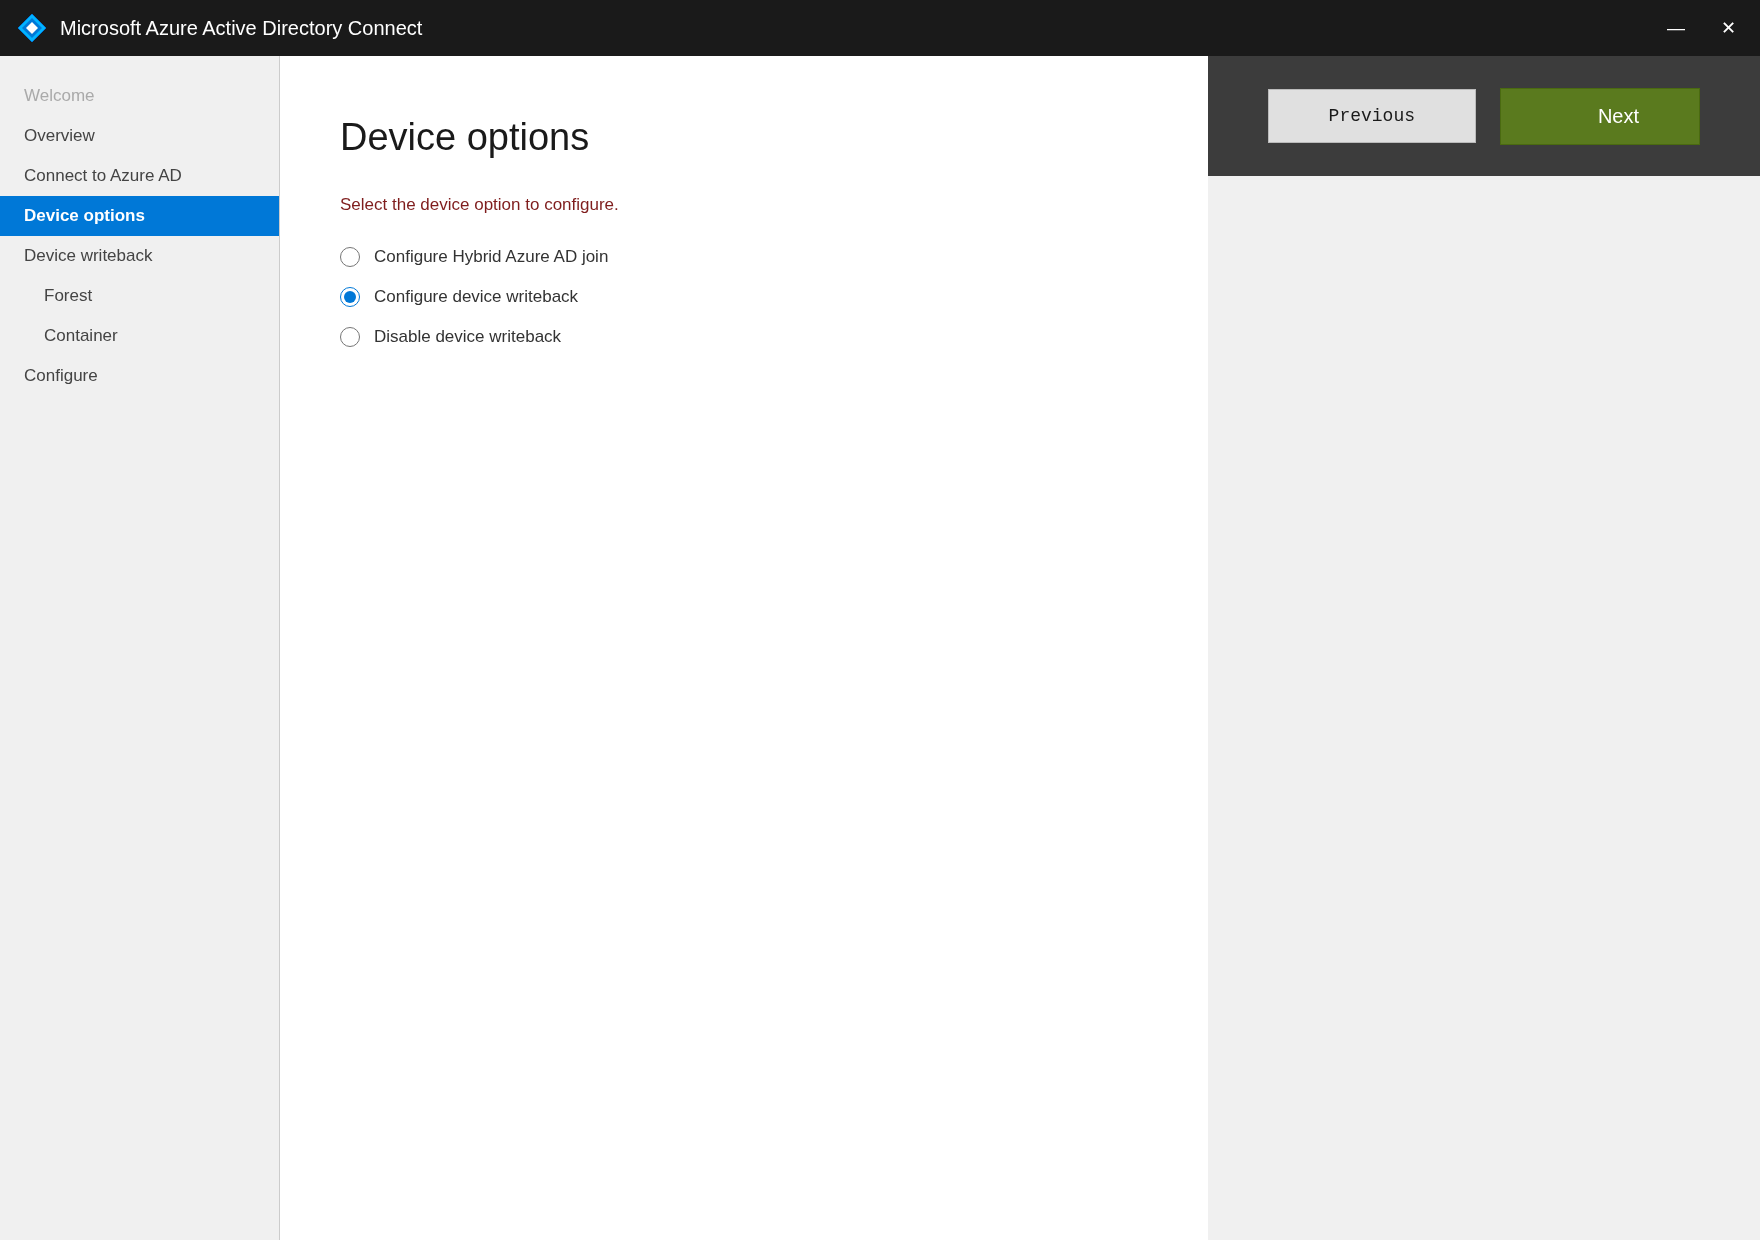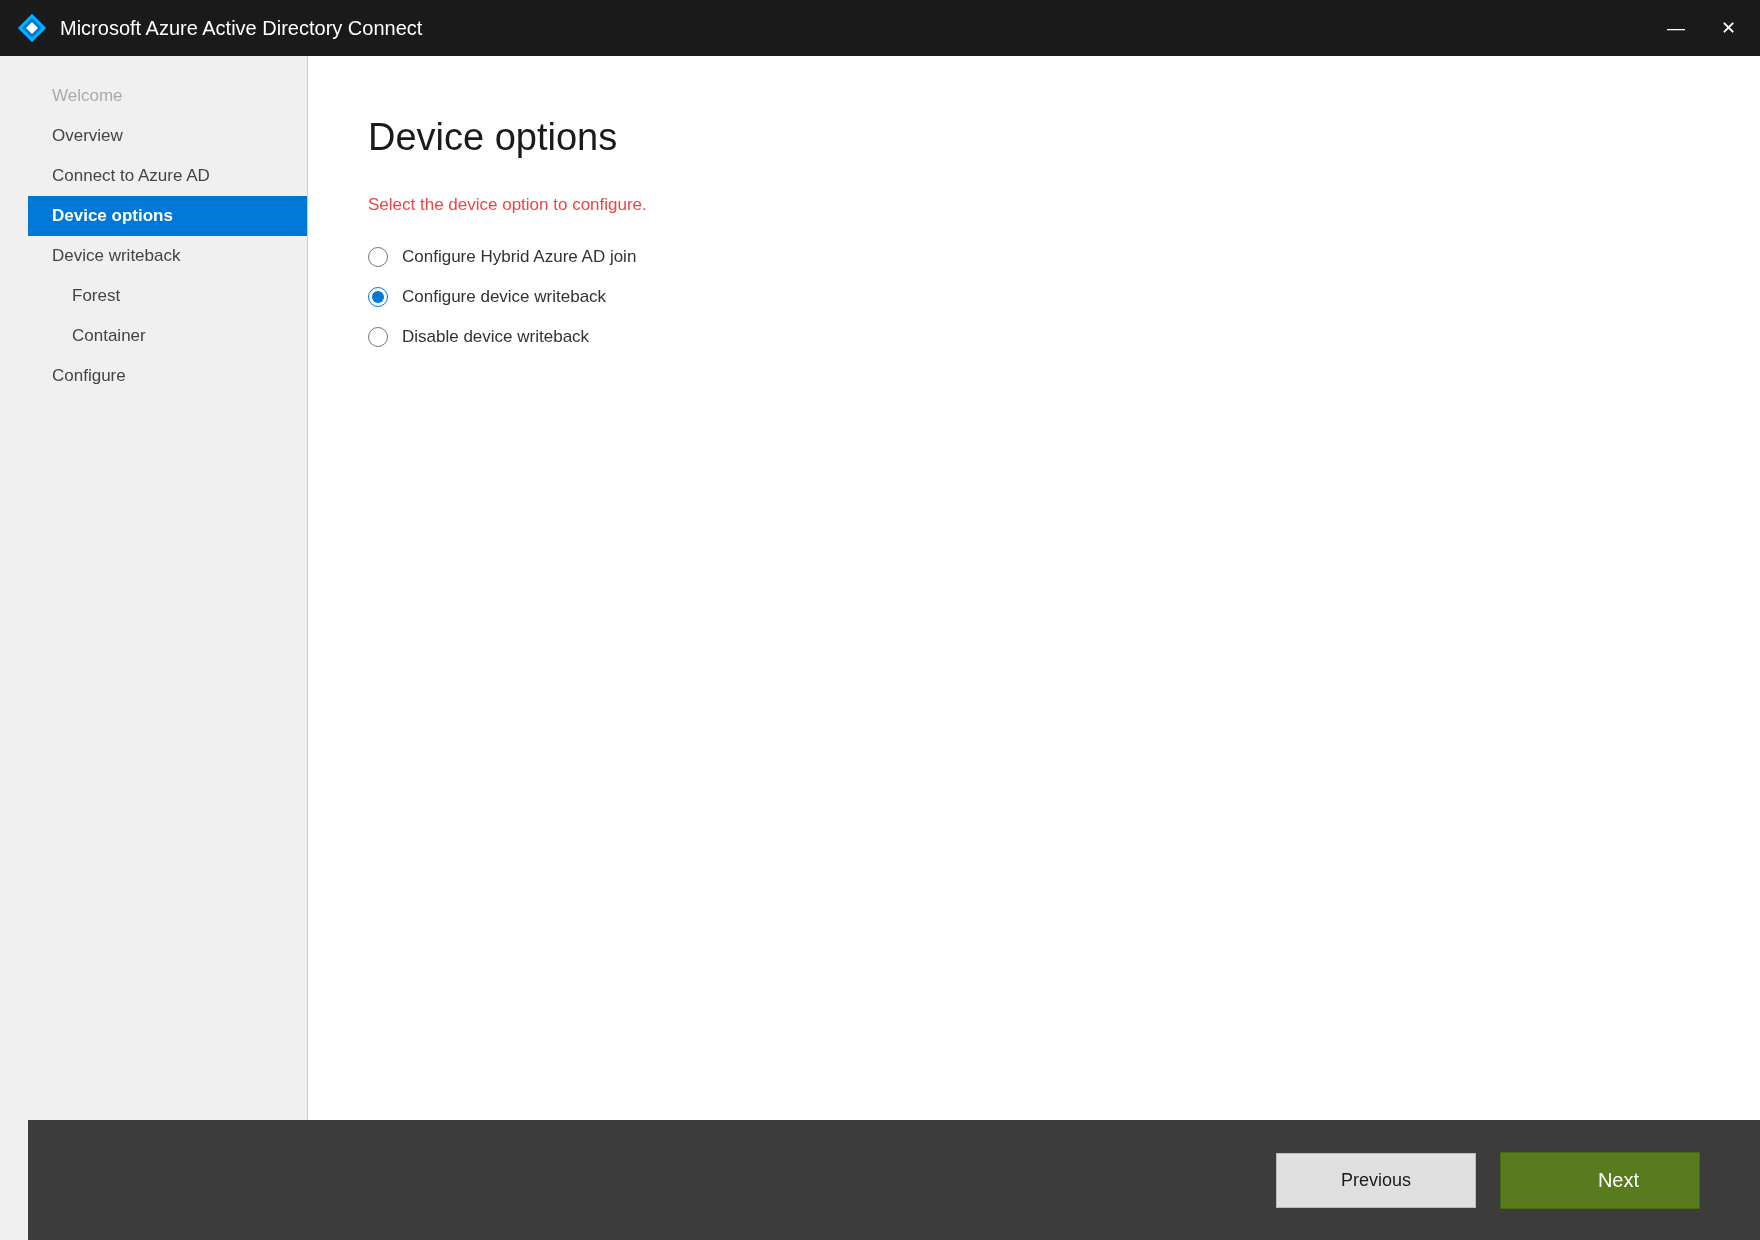--- a/index.html
+++ b/index.html
@@ -51,23 +51,21 @@
       background: none;
       border: none;
       line-height: 1;
       padding: 4px 8px;
     }
 
     
     .window {
       flex: 1;
       display: flex;
-      flex-direction: column;
       background: #f0f0f0;
-      padding-left: 28px;
     }
 
     
     .content-area {
       flex: 1;
       display: flex;
       overflow: hidden;
     }
 
     
@@ -111,21 +109,21 @@
 
     .page-title {
       font-size: 38px;
       font-weight: 300;
       color: #1a1a1a;
       margin-bottom: 36px;
     }
 
     .subtitle {
       font-size: 17px;
-      color: #ef4444;
+      color: #7f1d1d;
       margin-bottom: 32px;
     }
 
     .radio-group {
       display: flex;
       flex-direction: column;
       gap: 20px;
     }
 
     .radio-item {
@@ -162,20 +160,21 @@
 
     .btn-previous {
       background: #e0e0e0;
       color: #1a1a1a;
       border: 1px solid #bbbbbb;
       padding: 16px 60px;
       font-size: 18px;
       cursor: pointer;
       min-width: 200px;
       text-align: center;
+      font-family: Liberation Mono, monospace;
     }
 
     .btn-next {
       background: #5a7a1e;
       color: #ffffff;
       border: 1px solid #4a6a10;
       padding: 16px 60px;
       font-size: 20px;
       cursor: pointer;
       min-width: 200px;

